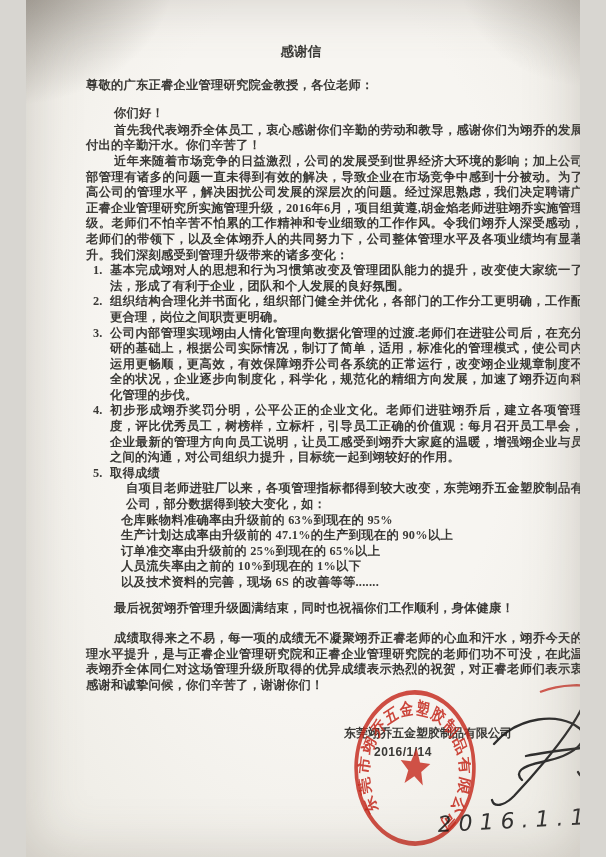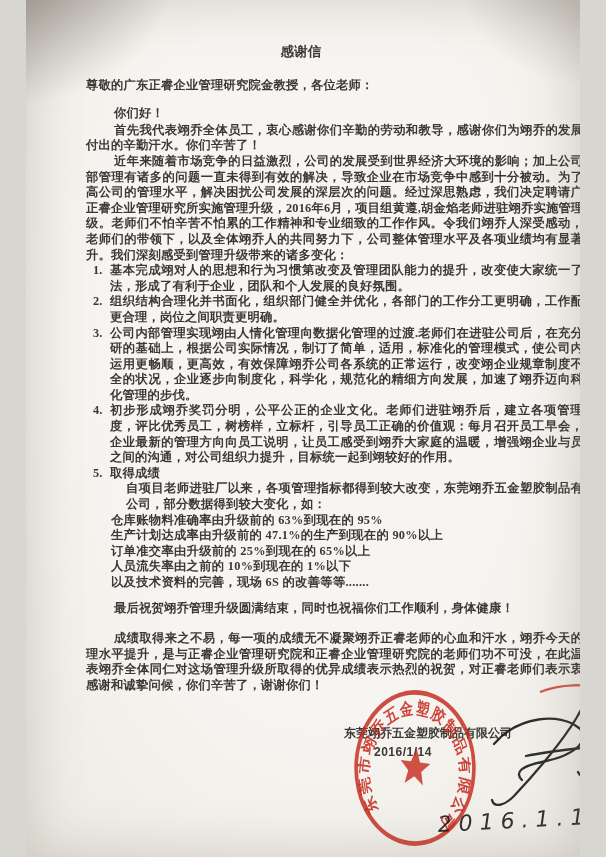--- a/index.html
+++ b/index.html
@@ -17,21 +17,21 @@
     font-size:12.3px;line-height:15.6px;font-weight:bold;letter-spacing:.2px;text-align:justify;}
   p{margin:0;}
   .title{font-size:13.5px;font-weight:bold;text-align:center;margin:0 80px 18px 0;}
   .salutation{margin-bottom:13px;text-align:left;}
   .indent{text-indent:28px;}
   .greeting{margin-bottom:1px;text-align:left;}
   .li{display:flex;padding-left:7px;}
   .num{width:17px;flex:none;}
   .li-text{flex:1;text-align:justify;}
   .results-intro{margin-left:40px;}
-  .metric{margin-left:25px;text-align:left;letter-spacing:.3px;}
+  .metric{margin-left:35px;text-align:left;letter-spacing:.3px;}
   .closing{margin-top:15px;}
   .wish{margin-top:10px;text-align:left;}
   .sign{position:absolute;left:318px;top:726px;z-index:1;font-size:12px;line-height:15px;font-weight:bold;}
   .sign-date{margin:4px 0 0 30px;letter-spacing:.5px;font-family:"Liberation Sans",sans-serif;}
   svg.overlay{position:absolute;left:0;top:0;z-index:3;pointer-events:none;}
 </style>
 </head>
 <body>
 
 <div class="page">

